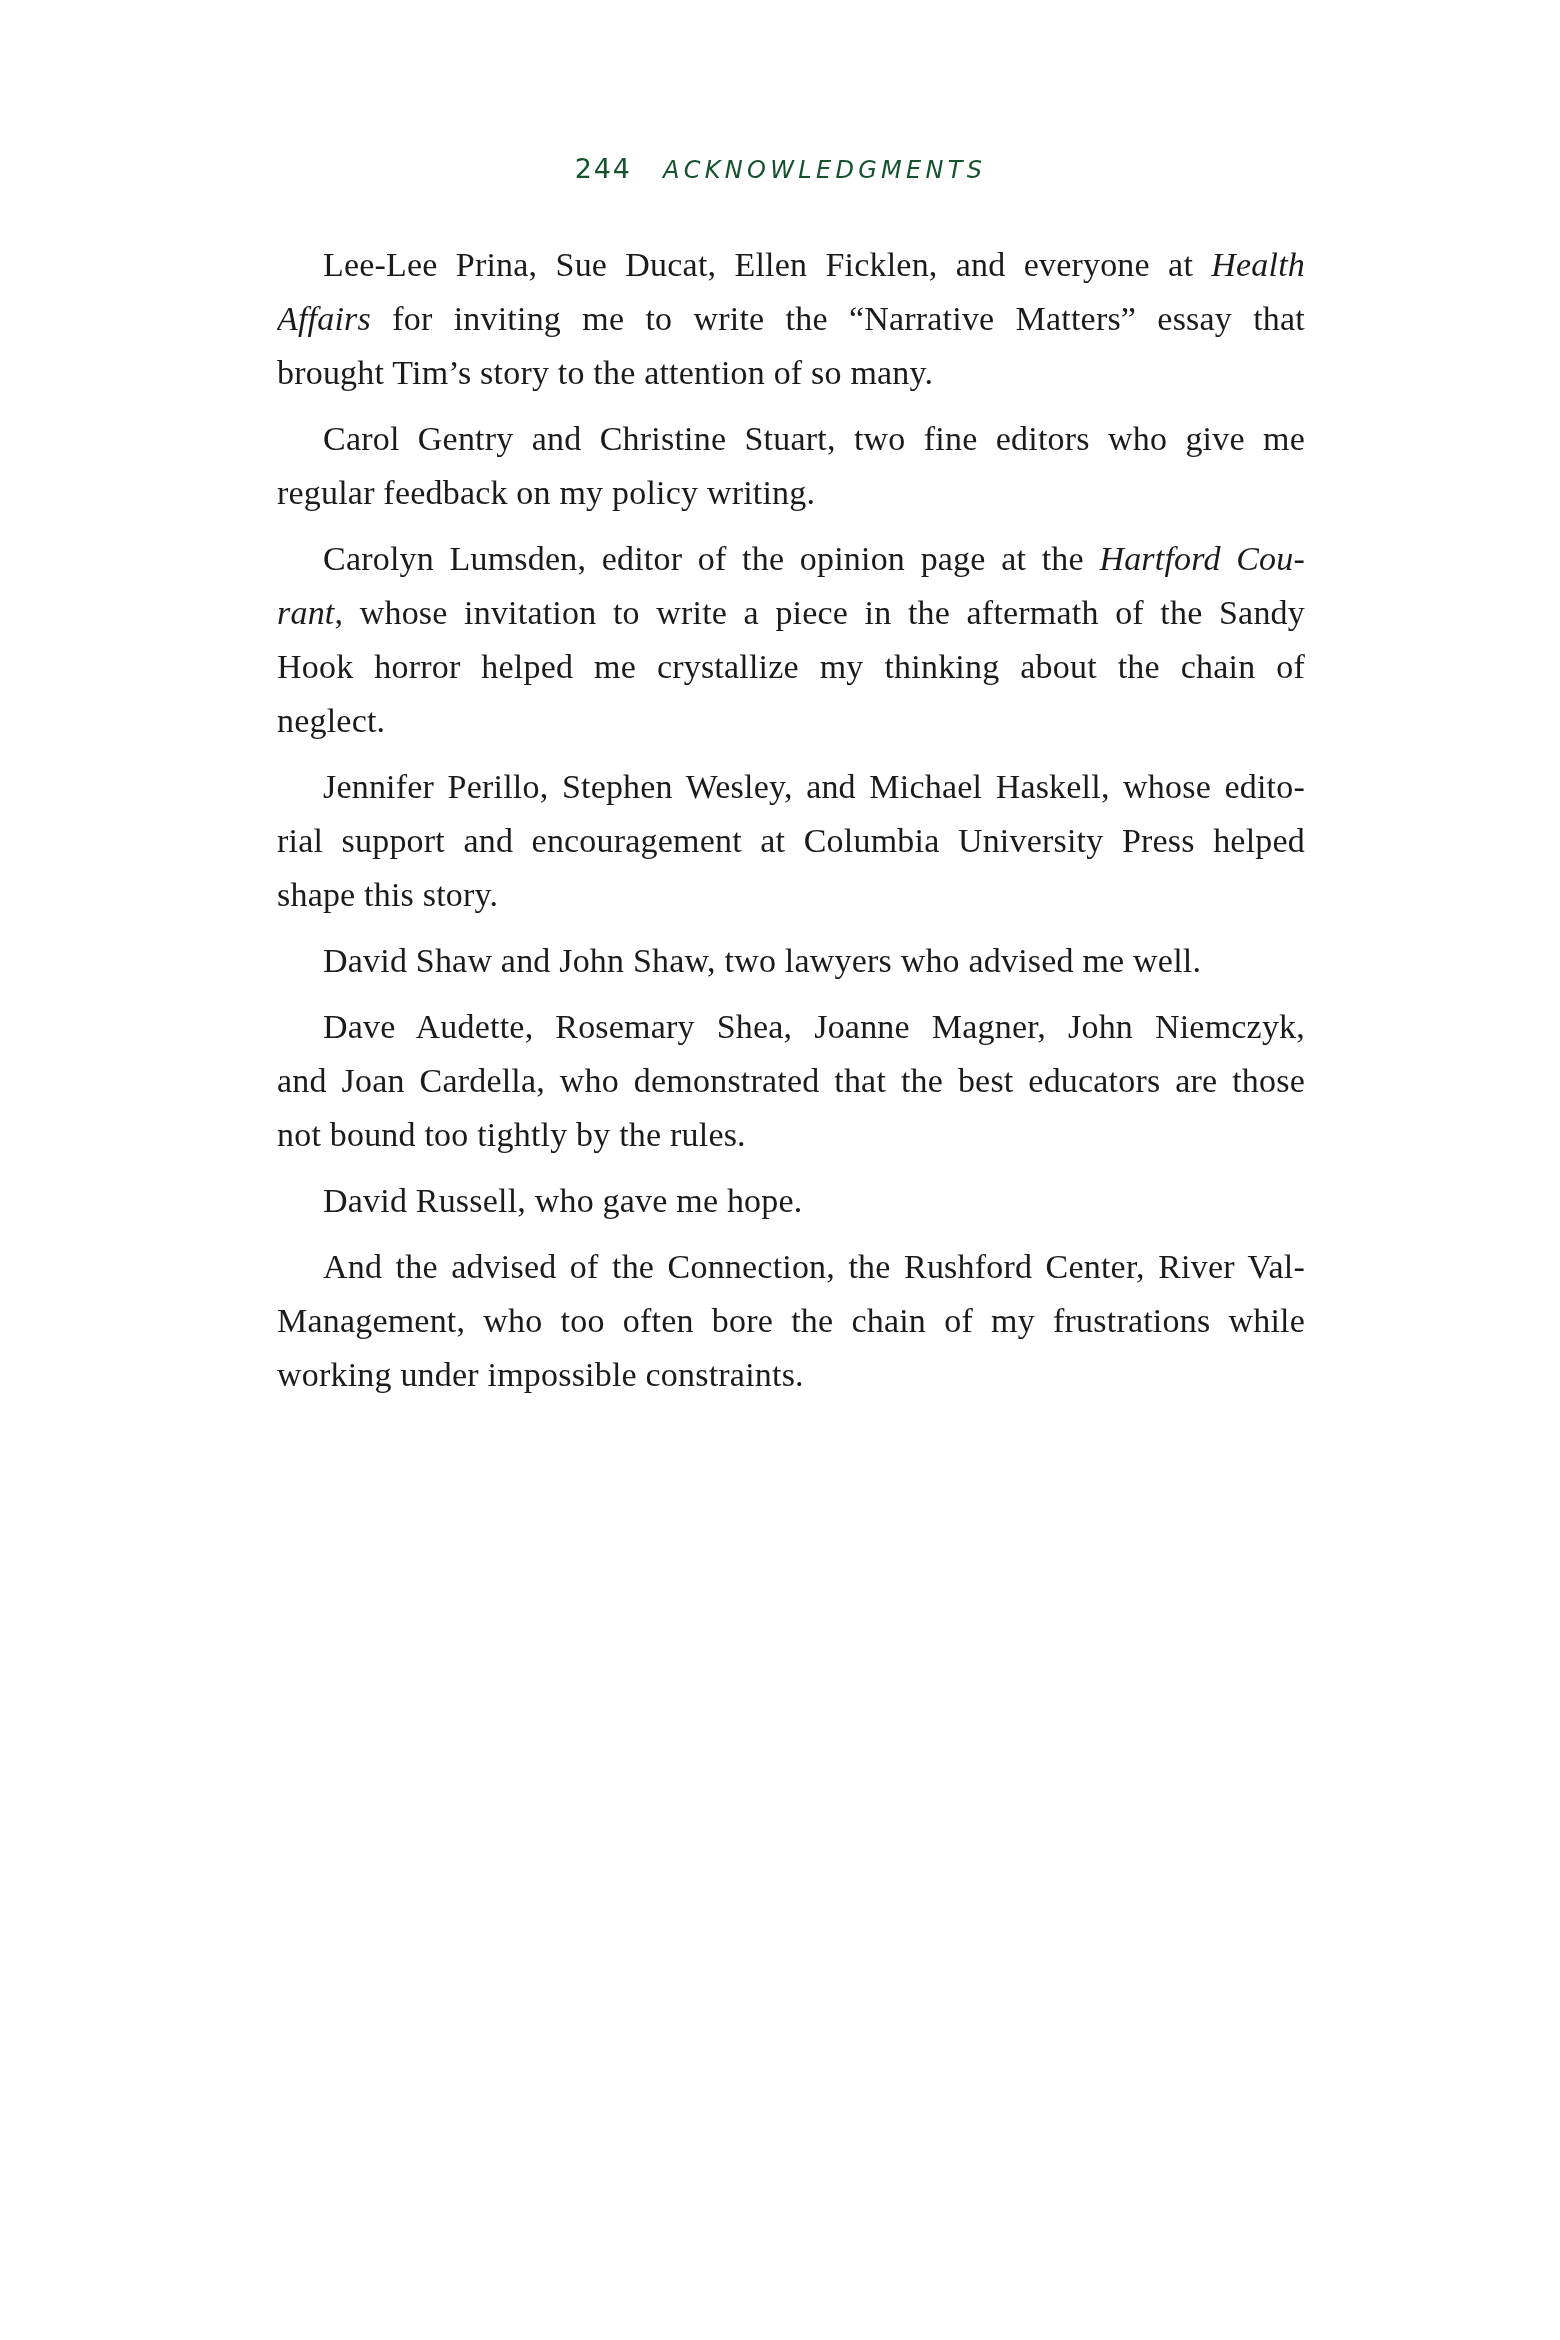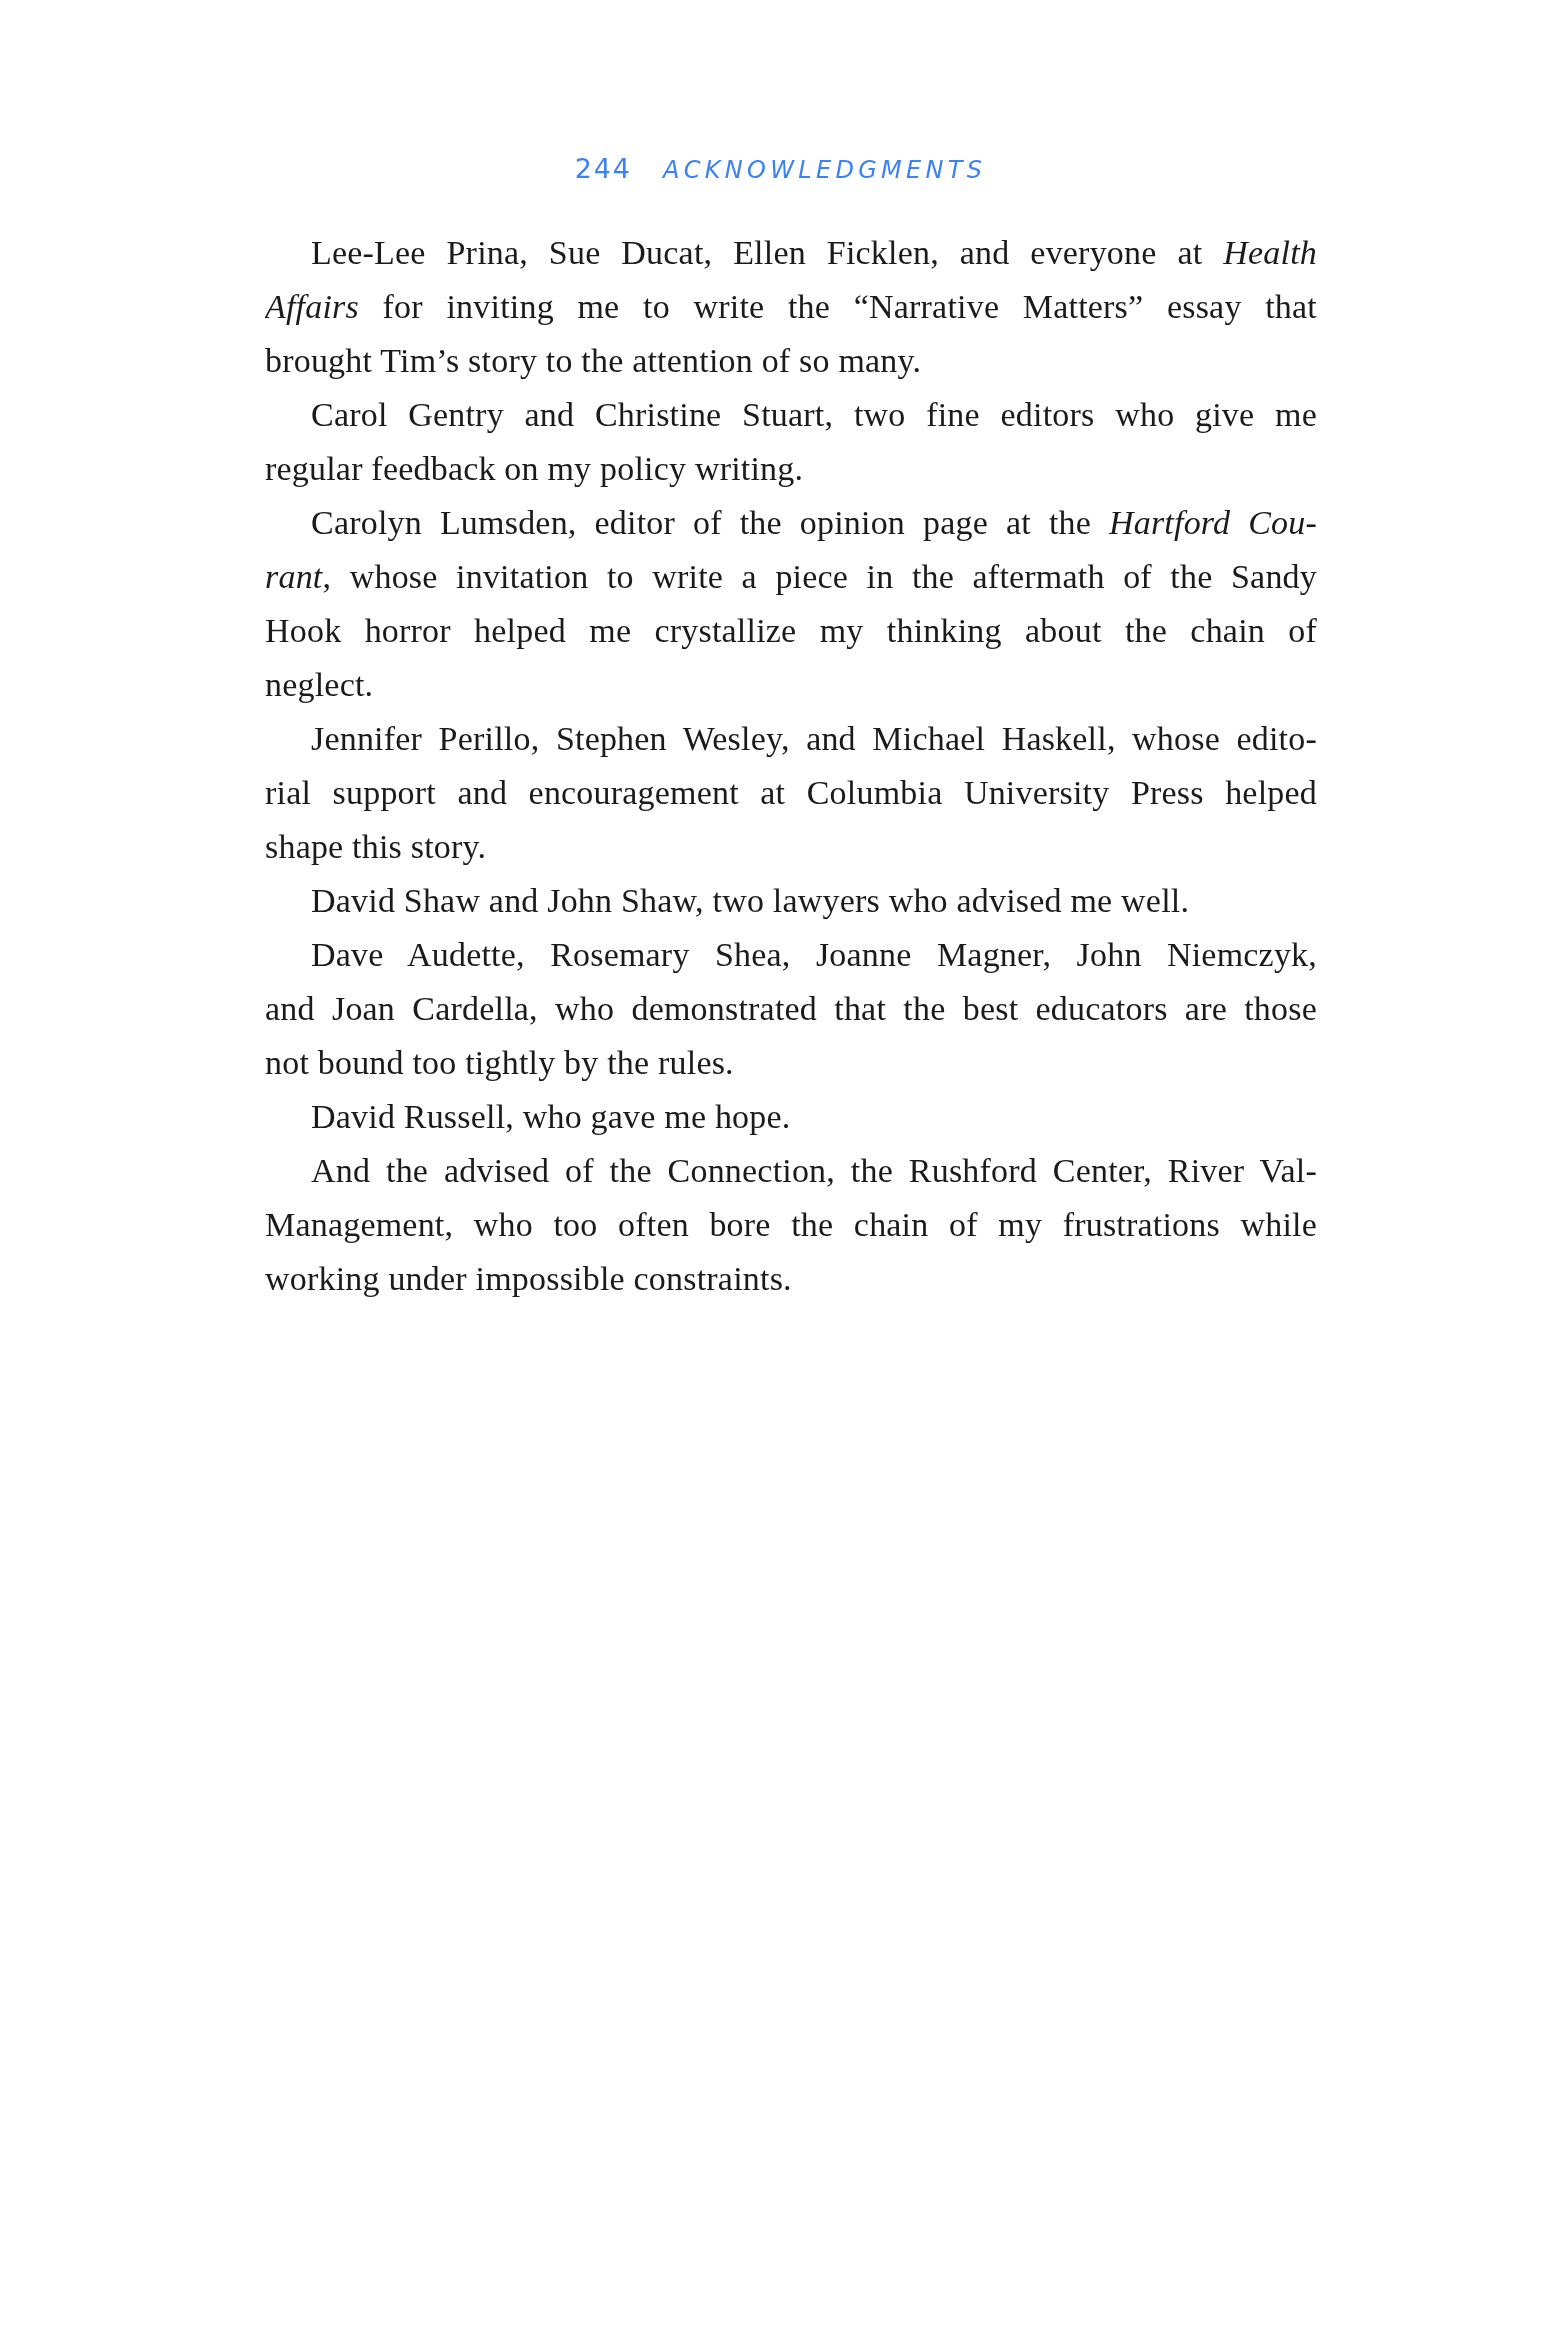--- a/index.html
+++ b/index.html
@@ -20,42 +20,42 @@
   .running-head {
     position: absolute;
     top: 153px;
     left: 0;
     width: 100%;
     display: flex;
     justify-content: center;
     align-items: baseline;
     gap: 31px;
     font-family: "DejaVu Sans", "Liberation Sans", sans-serif;
-    color: #3b82f6;
+    color: #14532d;
   }
   .running-head .page-number {
     font-size: 27px;
     letter-spacing: 1.9px;
   }
   .running-head .head-title {
     font-size: 24px;
     letter-spacing: 4.3px;
     font-style: italic;
   }
   .text-block {
     position: absolute;
     top: 226px;
     left: 265px;
     width: 1052px;
     font-size: 34px;
     line-height: 54px;
     letter-spacing: 0.2px;
   }
   .paragraph {
-    margin: 0;
+    margin: 12px;
   }
   .line {
     text-align: justify;
     text-align-last: justify;
     overflow: hidden;
     white-space: nowrap;
   }
   .line.first {
     padding-left: 46px;
   }

